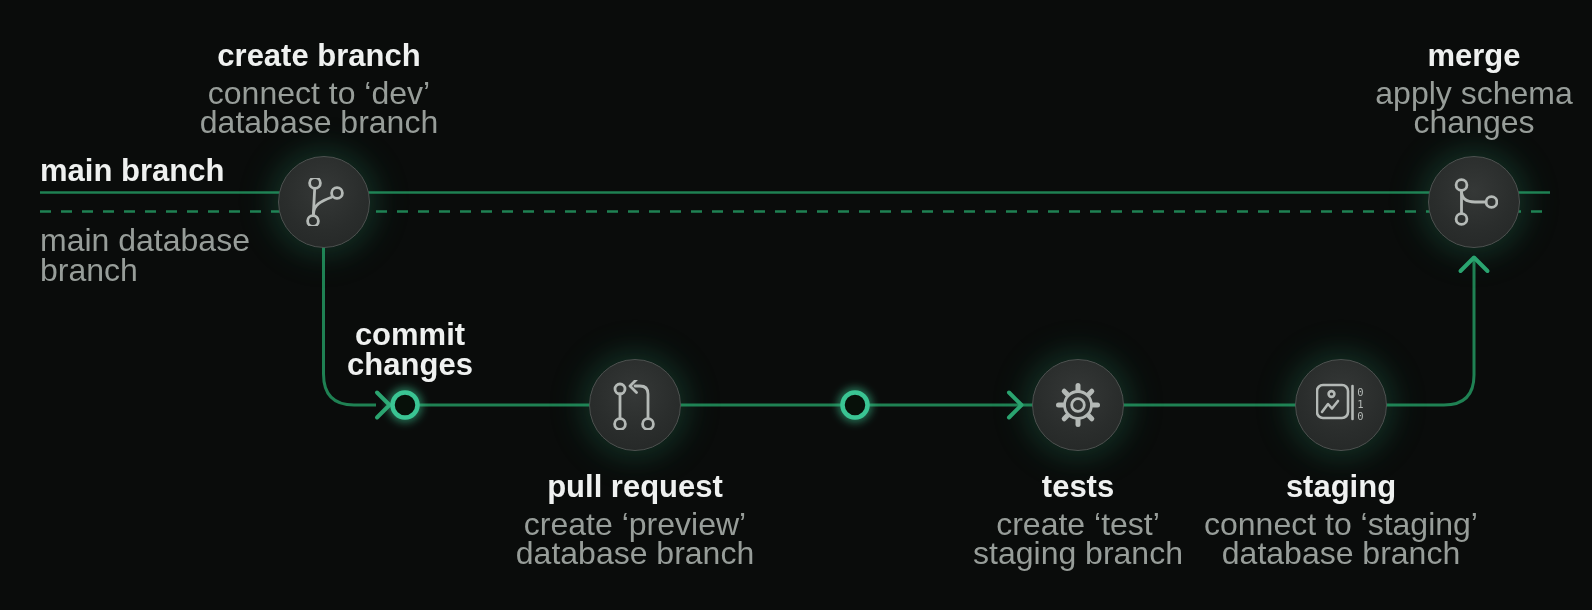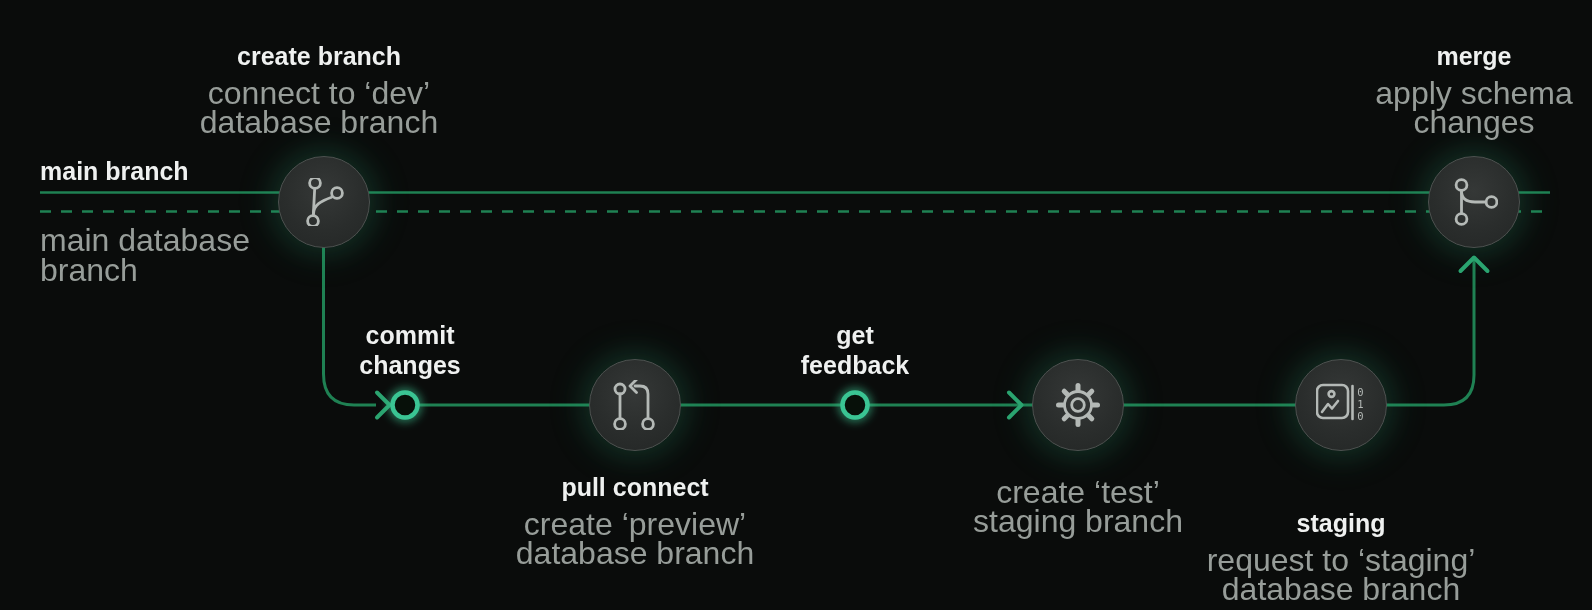--- a/index.html
+++ b/index.html
@@ -13,33 +13,33 @@
         display:flex;align-items:center;justify-content:center;
         box-shadow:0 0 38px 6px rgba(47,174,126,.15);}
   .node svg{display:block;}
   .node-create{left:278px;top:156px;}
   .node-pull{left:589px;top:359px;}
   .node-tests{left:1032px;top:359px;}
   .node-staging{left:1295px;top:359px;}
   .node-merge{left:1428px;top:156px;}
   
   .lbl{position:absolute;z-index:3;text-align:center;}
-  .lbl .title{font-size:25px;font-weight:700;color:#eff1f0;line-height:32px;white-space:pre-line;}
+  .lbl .title{font-size:31px;font-weight:700;color:#eff1f0;line-height:32px;white-space:pre-line;}
   .lbl .sub{font-size:32px;color:#979d99;line-height:29px;margin-top:7px;white-space:pre-line;}
   .lbl-create{left:189px;top:40px;width:260px;}
   .lbl-merge{left:1344px;top:40px;width:260px;}
   .lbl-main{left:40px;top:155px;text-align:left;}
   .lbl-main-db{left:40px;top:225px;text-align:left;}
   .lbl-main-db .sub{margin-top:0;line-height:30px;}
   .lbl-commit{left:300px;top:308px;width:220px;}
   .lbl-feedback{left:745px;top:308px;width:220px;}
   .lbl-commit .title,.lbl-feedback .title{line-height:30px;margin-top:12px;}
   .lbl-pull{left:500px;top:471px;width:270px;}
   .lbl-tests{left:943px;top:471px;width:270px;}
-  .lbl-staging{left:1201px;top:471px;width:280px;margin-top:36px;}
+  .lbl-staging{left:1201px;top:471px;width:280px;}
 </style>
 </head>
 <body>
 
 <div class="canvas">
 
   <svg class="connectors" width="1592" height="610" viewBox="0 0 1592 610">
     <defs>
       <filter id="blurRing" x="-80%" y="-80%" width="260%" height="260%">
         <feGaussianBlur stdDeviation="4.5"></feGaussianBlur>
@@ -172,35 +172,32 @@
 
   <div class="lbl lbl-main">
     <div class="title">main branch</div>
   </div>
 
   <div class="lbl lbl-commit">
     <div class="title">commit
 changes</div>
   </div>
 
-  <div class="lbl lbl-feedback">
-    <div class="title">get
-feedback</div>
-  </div>
 
   <div class="lbl lbl-pull">
-    <div class="title">pull connect</div>
+    <div class="title">pull request</div>
     <div class="sub">create ‘preview’
 database branch</div>
   </div>
 
   <div class="lbl lbl-tests">
+    <div class="title">tests</div>
     <div class="sub">create ‘test’
 staging branch</div>
   </div>
 
   <div class="lbl lbl-staging">
     <div class="title">staging</div>
-    <div class="sub">request to ‘staging’
+    <div class="sub">connect to ‘staging’
 database branch</div>
   </div>
 
 </div>
 
 </body></html>

